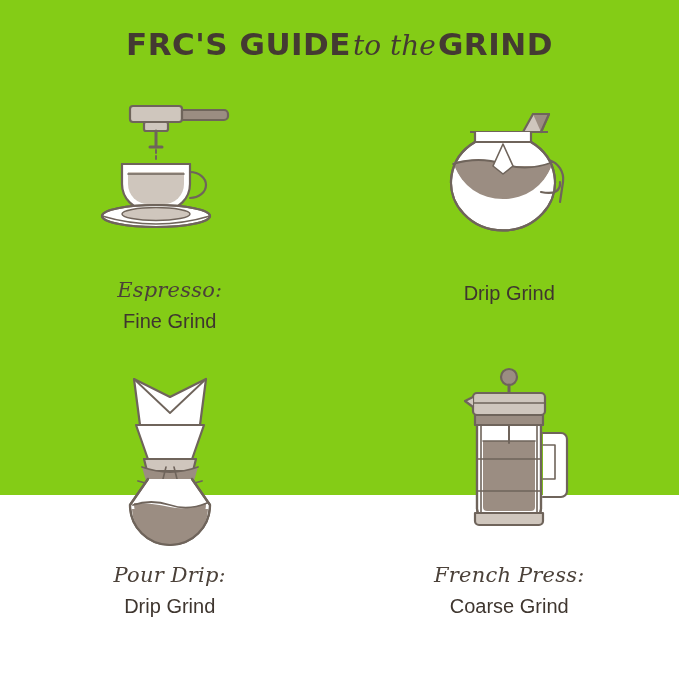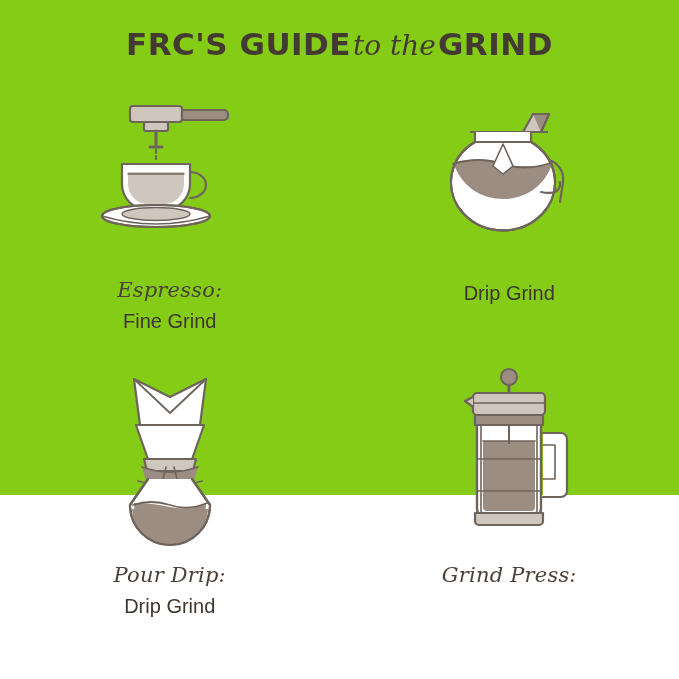--- a/index.html
+++ b/index.html
@@ -233,18 +233,19 @@
           <path d="M72 62 v92" stroke-width="1.6"></path>
           <path d="M128 62 v92" stroke-width="1.6"></path>
 
           <path d="M66 150 h68 v8 a4 4 0 0 1 -4 4 h-60 a4 4 0 0 1 -4 -4 z" fill="#cfc6bd"></path>
 
           <path d="M134 70 h18 a6 6 0 0 1 6 6 v52 a6 6 0 0 1 -6 6 h-18" fill="#ffffff"></path>
           <path d="M134 82 h12 v34 h-12" stroke-width="1.6"></path>
         </svg>
       </div>
       <div class="caption">
-        <span class="cap-name">Grind Press:</span>
+        <span class="cap-name">French Press:</span>
+        <span class="cap-grind">Coarse Grind</span>
       </div>
     </div>
 
   </div>
 </div>
 
 </body></html>

